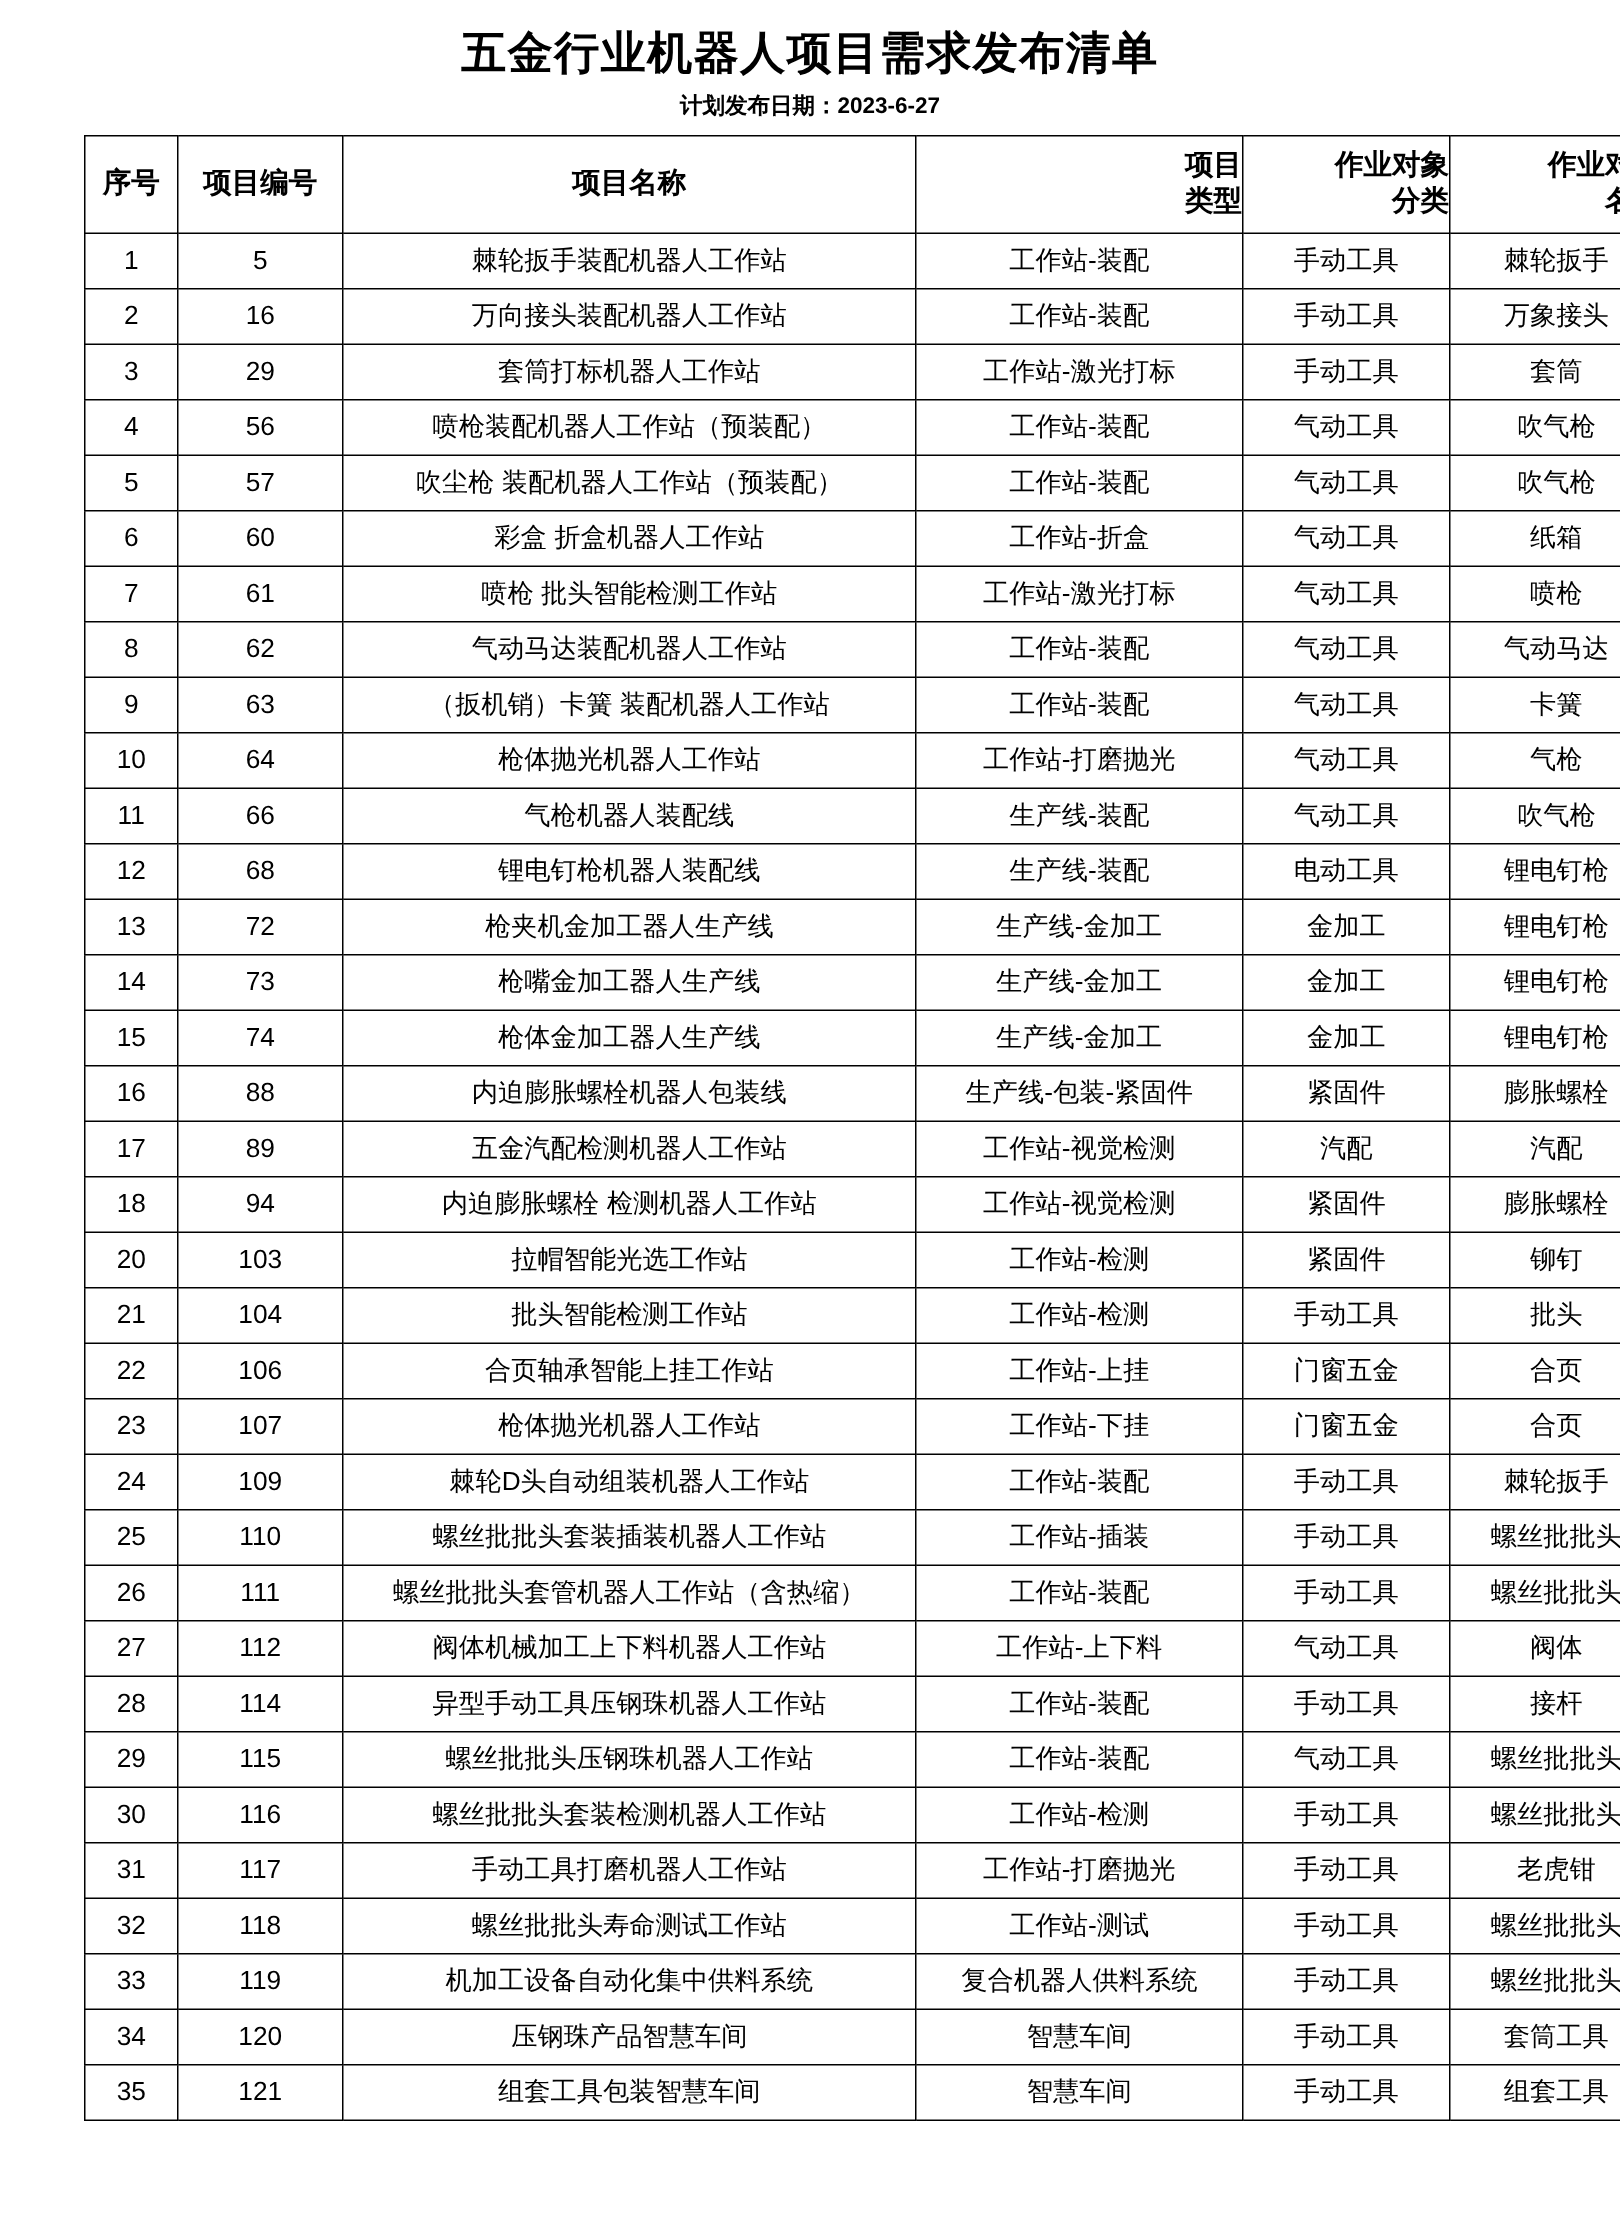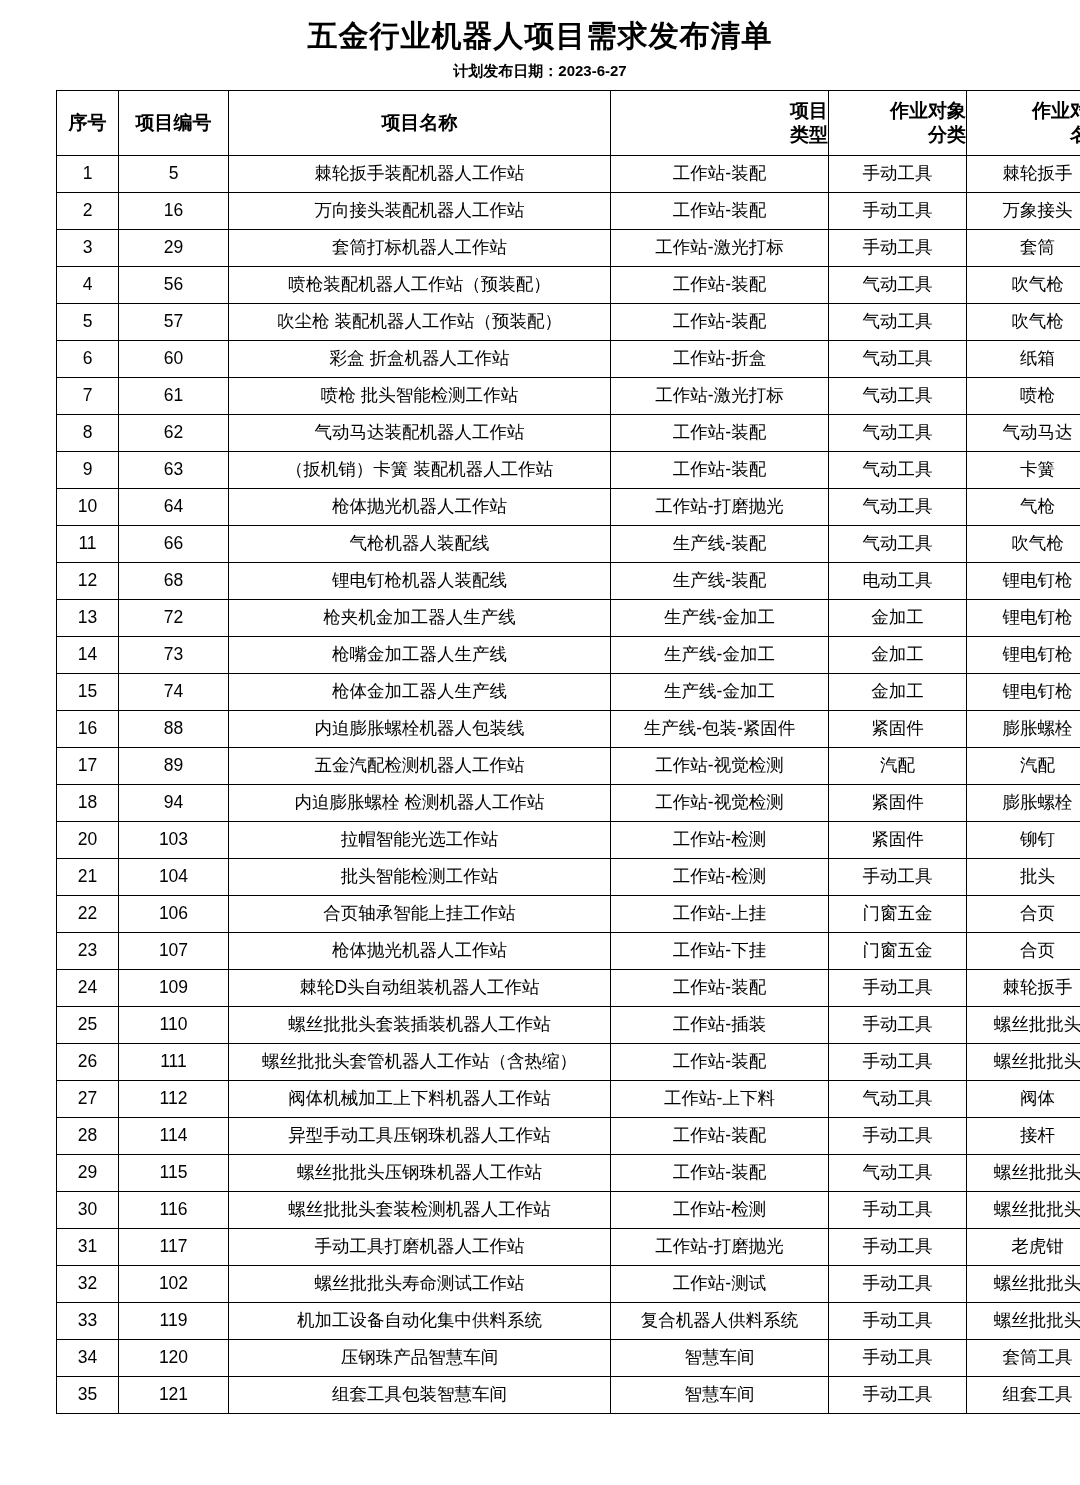--- a/index.html
+++ b/index.html
@@ -345,21 +345,21 @@
         <tr>
           <td>31</td>
           <td>117</td>
           <td class="cell-name">手动工具打磨机器人工作站</td>
           <td>工作站-打磨抛光</td>
           <td>手动工具</td>
           <td>老虎钳</td>
         </tr>
         <tr>
           <td>32</td>
-          <td>102</td>
+          <td>118</td>
           <td class="cell-name">螺丝批批头寿命测试工作站</td>
           <td>工作站-测试</td>
           <td>手动工具</td>
           <td>螺丝批批头</td>
         </tr>
         <tr>
           <td>33</td>
           <td>119</td>
           <td class="cell-name">机加工设备自动化集中供料系统</td>
           <td>复合机器人供料系统</td>

